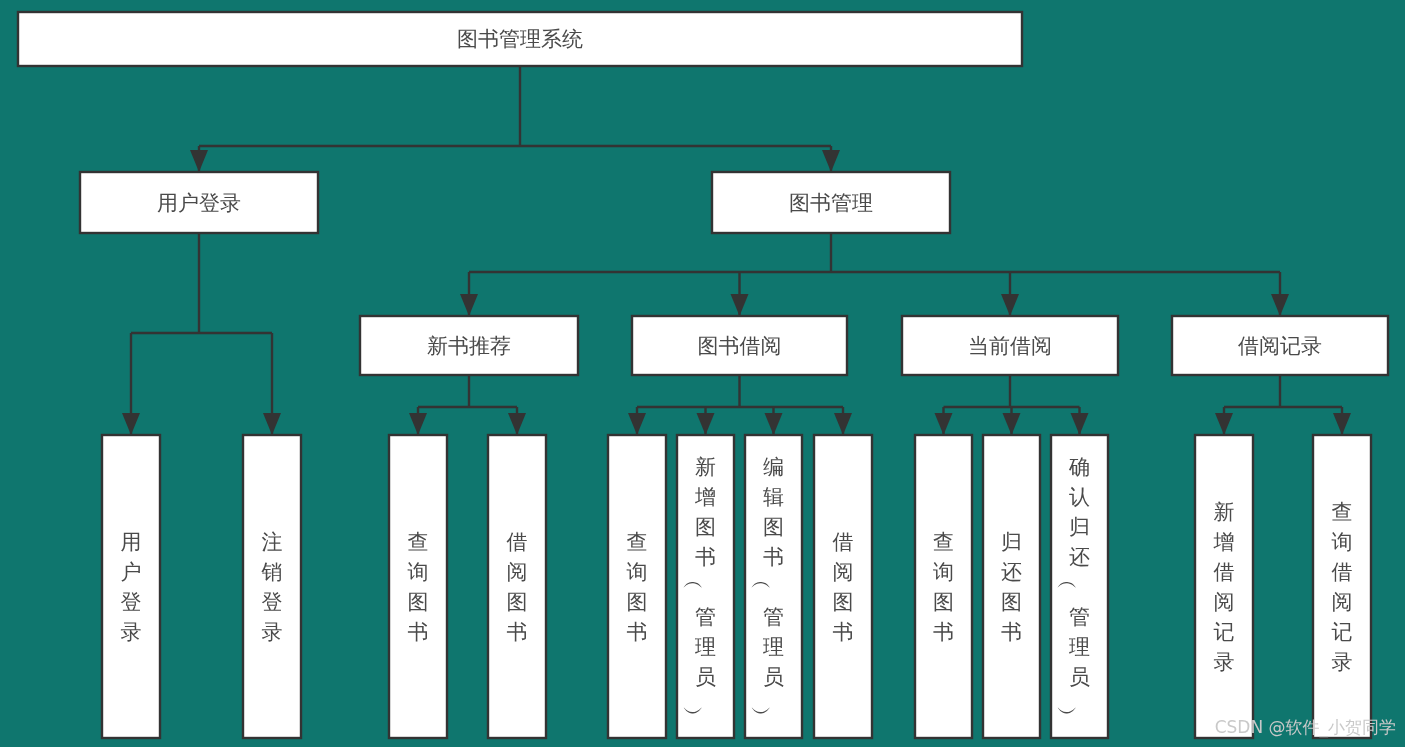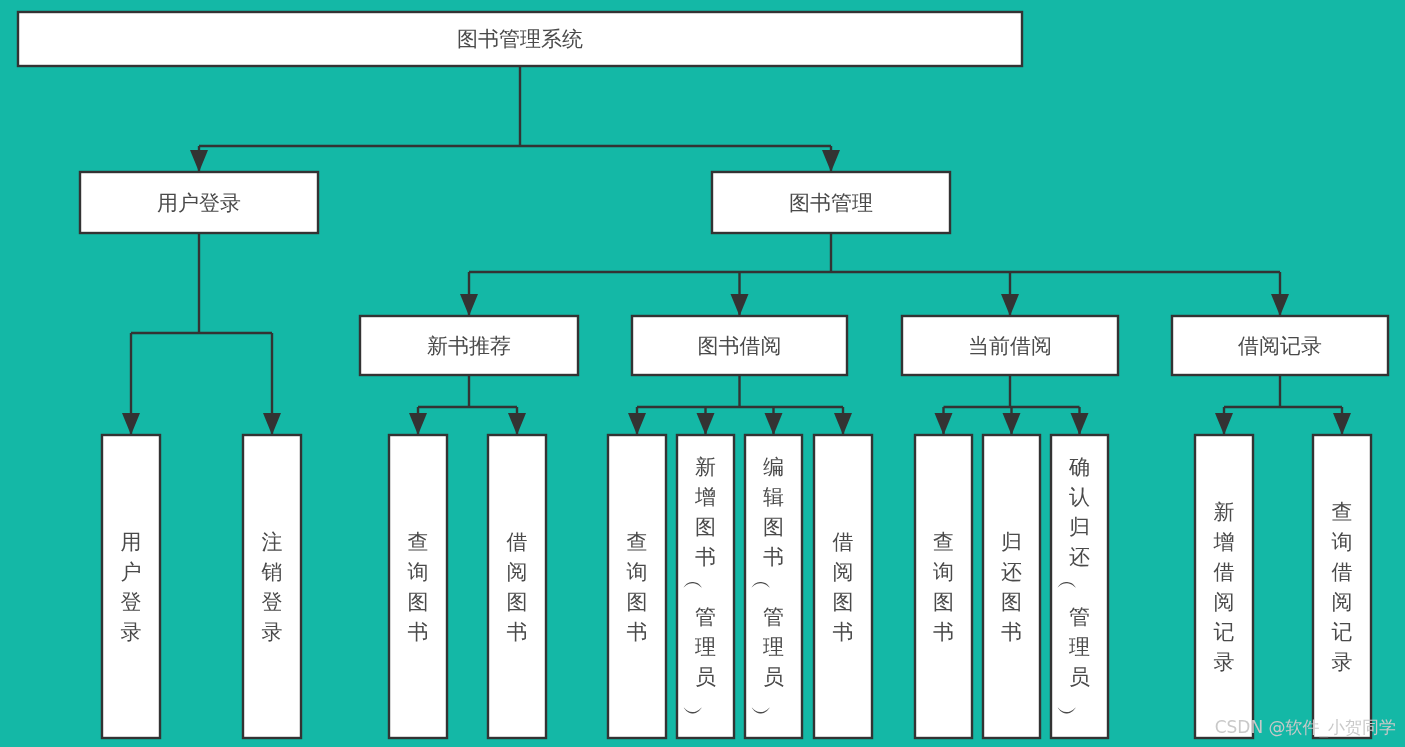--- a/index.html
+++ b/index.html
@@ -8,21 +8,21 @@
     padding: 0;
     background: #ffffff;
   }
   body {
     font-family: "DejaVu Sans", "Liberation Sans", sans-serif;
   }
   #diagram-root {
     position: relative;
     width: 1405px;
     height: 747px;
-    background: #14b8a6;
+    background: #0f766e;
     overflow: hidden;
   }
   svg.diagram-canvas {
     position: absolute;
     left: 0;
     top: 0;
     width: 1405px;
     height: 747px;
     display: block;
   }

